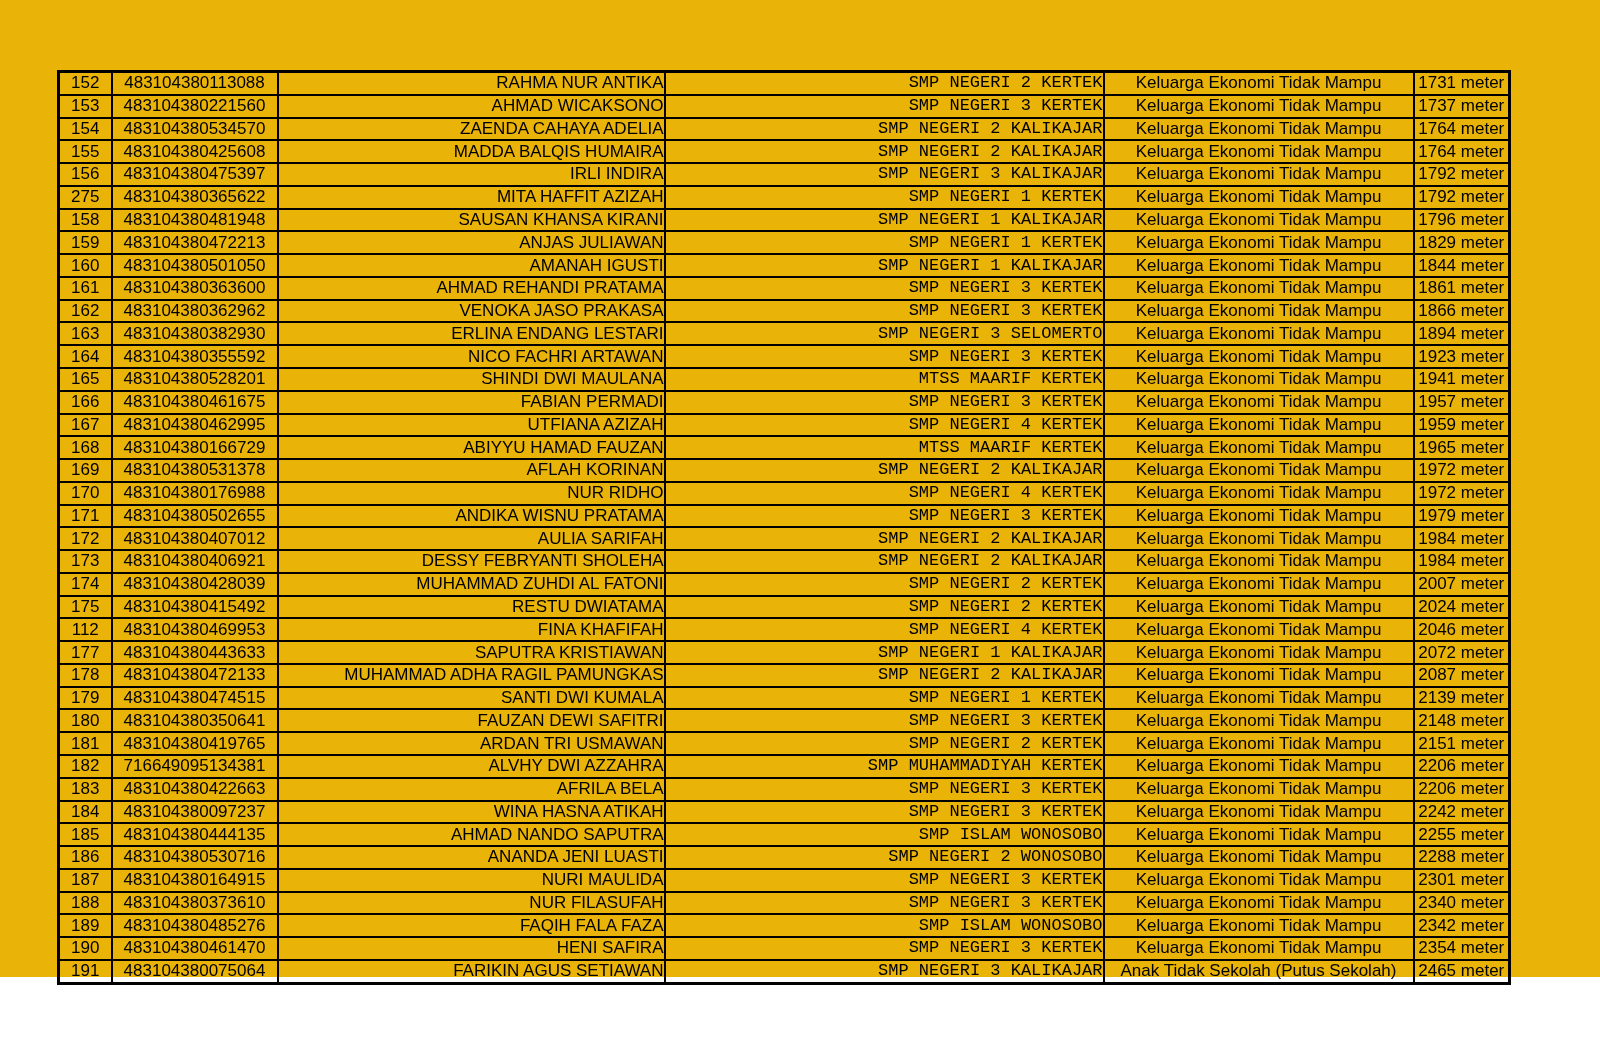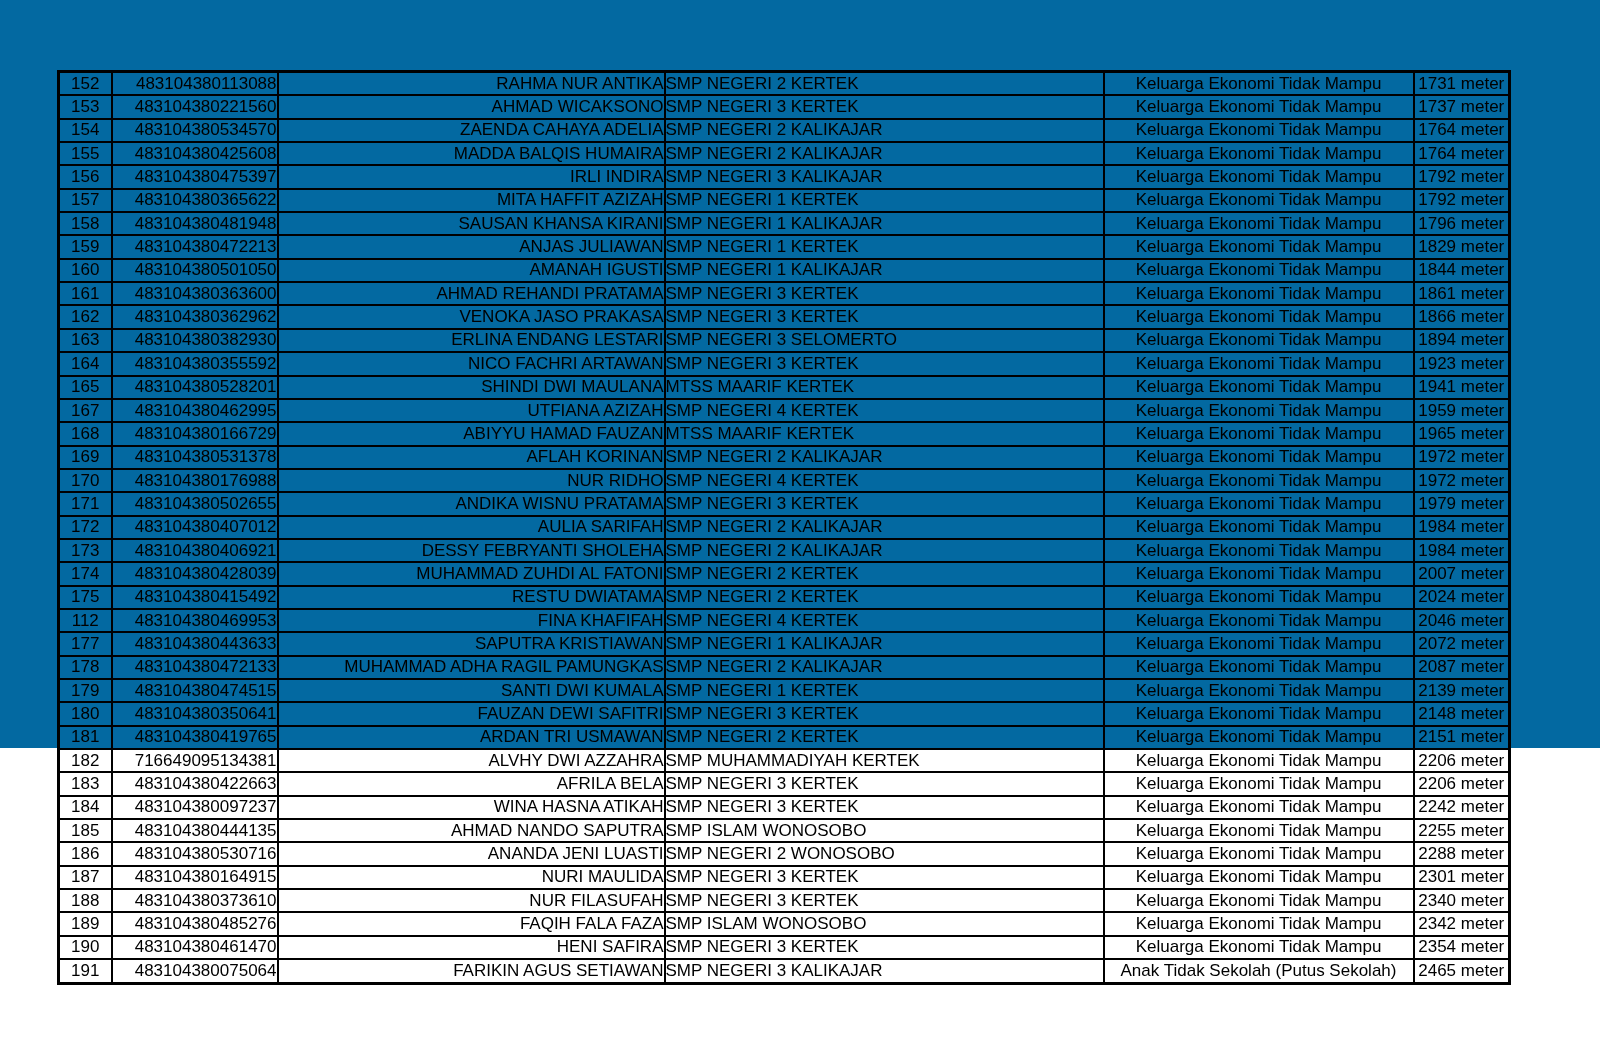--- a/index.html
+++ b/index.html
@@ -11,22 +11,22 @@
     width: 1600px;
     height: 1042px;
     overflow: hidden;
     font-family: "Liberation Sans", sans-serif;
     color: #000000;
     position: relative;
   }
   .page {
     position: relative;
     width: 1600px;
-    height: 748px;
-    background: #0369a1;
+    height: 977px;
+    background: #eab308;
   }
   table.student-table {
     position: absolute;
     left: 57px;
     top: 70px;
     width: 1451px;
     height: 915px;
     border-collapse: collapse;
     table-layout: fixed;
     border: 3px solid #000000;
@@ -35,23 +35,23 @@
     border: 2px solid #000000;
     font-size: 17px;
     line-height: 20px;
     padding: 0;
     overflow: hidden;
     white-space: nowrap;
     vertical-align: middle;
     color: #000000;
   }
   td.c-no     { text-align: center; }
-  td.c-id     { text-align: right;  padding-left: 4px; margin-left: 36px; }
+  td.c-id     { text-align: center;  padding-left: 4px; margin-left: 36px; }
   td.c-name   { text-align: right;  padding-left: 6px; }
-  td.c-school { text-align: left;  padding-left: 6px; }
+  td.c-school { text-align: right;  padding-left: 6px; font-family: Liberation Mono, monospace; }
   td.c-status { text-align: center; }
   td.c-dist   { text-align: center; }
 </style>
 </head>
 <body>
 
 <div class="page">
   <table class="student-table">
     <colgroup>
       <col style="width:53px">
@@ -96,21 +96,21 @@
   </tr>
         <tr>
     <td class="c-no">156</td>
     <td class="c-id">483104380475397</td>
     <td class="c-name">IRLI INDIRA</td>
     <td class="c-school">SMP NEGERI 3 KALIKAJAR</td>
     <td class="c-status">Keluarga Ekonomi Tidak Mampu</td>
     <td class="c-dist">1792 meter</td>
   </tr>
         <tr>
-    <td class="c-no">157</td>
+    <td class="c-no">275</td>
     <td class="c-id">483104380365622</td>
     <td class="c-name">MITA HAFFIT AZIZAH</td>
     <td class="c-school">SMP NEGERI 1 KERTEK</td>
     <td class="c-status">Keluarga Ekonomi Tidak Mampu</td>
     <td class="c-dist">1792 meter</td>
   </tr>
         <tr>
     <td class="c-no">158</td>
     <td class="c-id">483104380481948</td>
     <td class="c-name">SAUSAN KHANSA KIRANI</td>
@@ -166,20 +166,28 @@
     <td class="c-status">Keluarga Ekonomi Tidak Mampu</td>
     <td class="c-dist">1923 meter</td>
   </tr>
         <tr>
     <td class="c-no">165</td>
     <td class="c-id">483104380528201</td>
     <td class="c-name">SHINDI DWI MAULANA</td>
     <td class="c-school">MTSS MAARIF KERTEK</td>
     <td class="c-status">Keluarga Ekonomi Tidak Mampu</td>
     <td class="c-dist">1941 meter</td>
+  </tr>
+        <tr>
+    <td class="c-no">166</td>
+    <td class="c-id">483104380461675</td>
+    <td class="c-name">FABIAN PERMADI</td>
+    <td class="c-school">SMP NEGERI 3 KERTEK</td>
+    <td class="c-status">Keluarga Ekonomi Tidak Mampu</td>
+    <td class="c-dist">1957 meter</td>
   </tr>
         <tr>
     <td class="c-no">167</td>
     <td class="c-id">483104380462995</td>
     <td class="c-name">UTFIANA AZIZAH</td>
     <td class="c-school">SMP NEGERI 4 KERTEK</td>
     <td class="c-status">Keluarga Ekonomi Tidak Mampu</td>
     <td class="c-dist">1959 meter</td>
   </tr>
         <tr>

